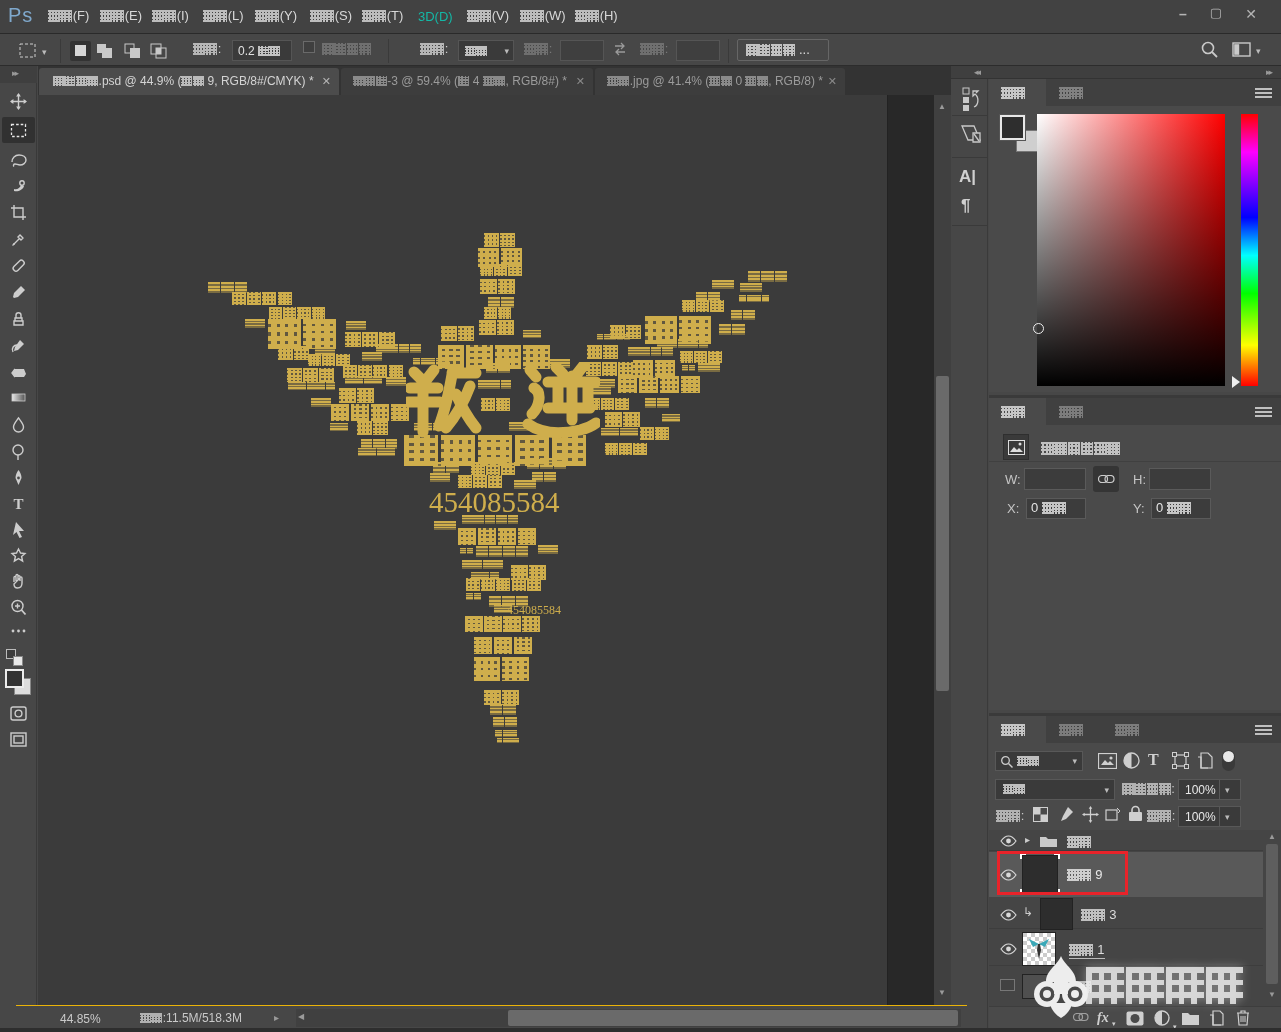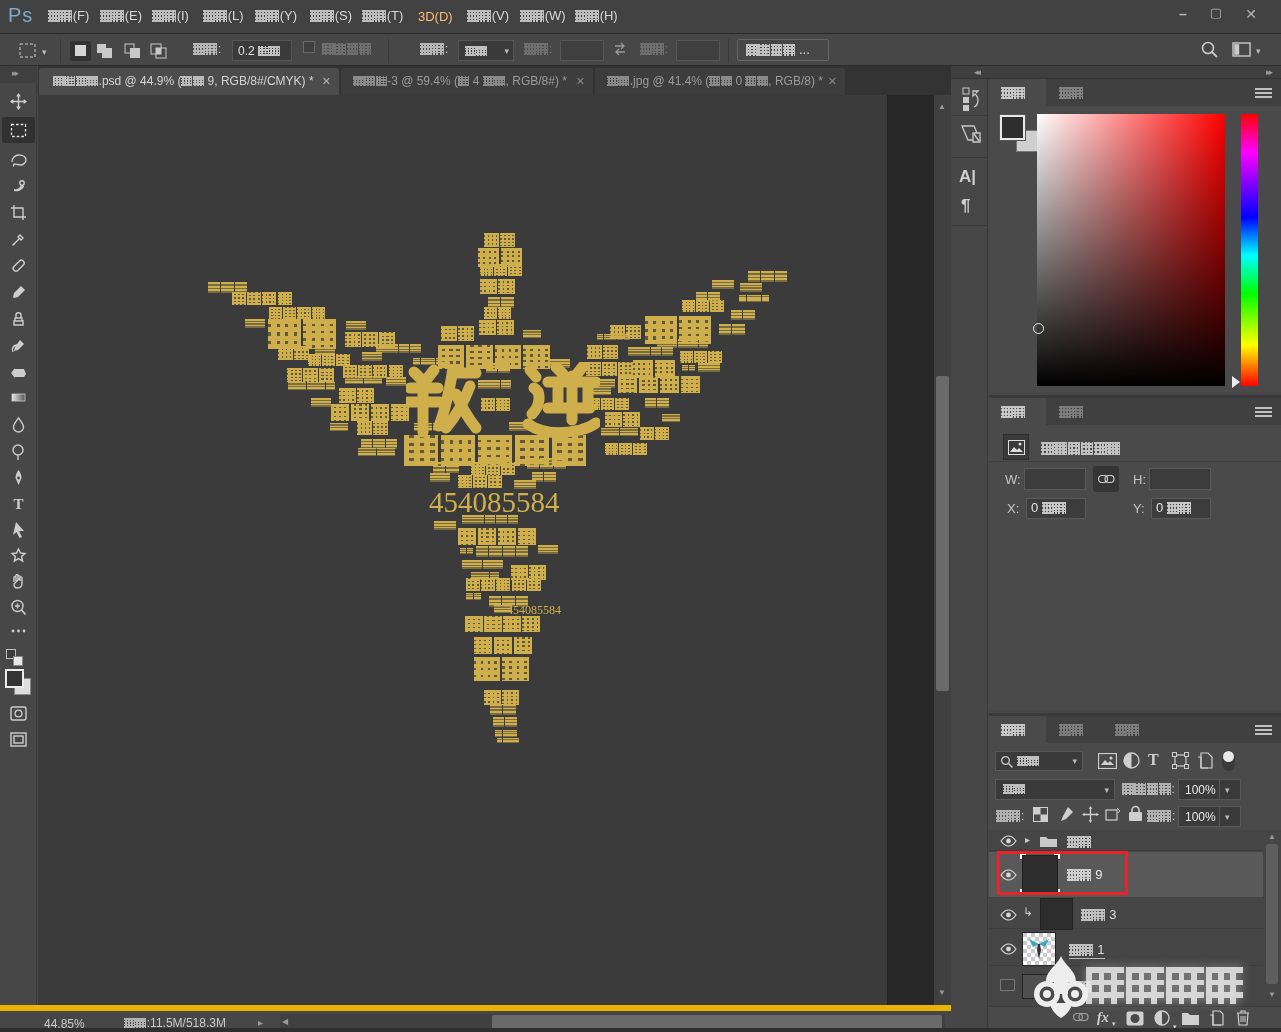--- a/index.html
+++ b/index.html
@@ -153,21 +153,21 @@
   </div>
 <div class="abs" style="left:0;top:0;width:1281px;height:34px;background:#424242;border-bottom:1px solid #2a2a2a">
     <div class="abs" style="left:8px;top:4px;font-size:20px;font-weight:normal;color:#7fa8cc;letter-spacing:1px">Ps</div>
     <div class="w" style="left:48px;top:9px;font-size:13px;color:#d8d8d8"><i class="h p2"></i><i class="h p3"></i>(F)</div>
     <div class="w" style="left:100px;top:9px;font-size:13px;color:#d8d8d8"><i class="h p2"></i><i class="h p3"></i>(E)</div>
     <div class="w" style="left:152px;top:9px;font-size:13px;color:#d8d8d8"><i class="h p2"></i><i class="h p3"></i>(I)</div>
     <div class="w" style="left:203px;top:9px;font-size:13px;color:#d8d8d8"><i class="h p2"></i><i class="h p3"></i>(L)</div>
     <div class="w" style="left:255px;top:9px;font-size:13px;color:#d8d8d8"><i class="h p2"></i><i class="h p3"></i>(Y)</div>
     <div class="w" style="left:310px;top:9px;font-size:13px;color:#d8d8d8"><i class="h p2"></i><i class="h p3"></i>(S)</div>
     <div class="w" style="left:362px;top:9px;font-size:13px;color:#d8d8d8"><i class="h p2"></i><i class="h p3"></i>(T)</div>
-    <div class="abs" style="left:418px;top:9px;font-size:13px;color:#fdba74">3D(D)</div>
+    <div class="abs" style="left:418px;top:9px;font-size:13px;color:#14b8a6">3D(D)</div>
     <div class="w" style="left:467px;top:9px;font-size:13px;color:#d8d8d8"><i class="h p2"></i><i class="h p3"></i>(V)</div>
     <div class="w" style="left:520px;top:9px;font-size:13px;color:#d8d8d8"><i class="h p2"></i><i class="h p3"></i>(W)</div>
     <div class="w" style="left:575px;top:9px;font-size:13px;color:#d8d8d8"><i class="h p2"></i><i class="h p3"></i>(H)</div>
     <div class="abs" style="left:1170px;top:6px;width:26px;height:18px;color:#b5b5b5;font-size:14px;text-align:center;font-weight:bold">–</div>
     <div class="abs" style="left:1203px;top:5px;width:26px;height:18px;color:#b5b5b5;font-size:13px;text-align:center">▢</div>
     <div class="abs" style="left:1236px;top:6px;width:30px;height:18px;color:#b5b5b5;font-size:14px;text-align:center">✕</div>
   </div>
 <div class="abs" style="left:0;top:35px;width:1281px;height:31px;background:#474747;border-bottom:1px solid #2c2c2c">
     <svg class="ic" style="left:18px;top:7px" width="22" height="18" viewBox="0 0 22 18">
       <rect x="2" y="2" width="15" height="13" fill="none" stroke="#cfcfcf" stroke-dasharray="3 2"></rect>
@@ -558,21 +558,21 @@
       <svg class="ic" style="left:220px;top:3px" width="15" height="16">
         <path d="M4 1h7l3 3v11H4z" fill="none" stroke="#cfcfcf" stroke-width="1.2"></path>
         <path d="M1 5h3v10h8" fill="none" stroke="#cfcfcf" stroke-width="1.2"></path>
       </svg>
       <svg class="ic" style="left:247px;top:3px" width="14" height="16">
         <path d="M1 3h12M5 3V1h4v2M2 3l1 12h8l1-12" fill="none" stroke="#cfcfcf" stroke-width="1.2"></path>
         <path d="M5 6v6M7 6v6M9 6v6" stroke="#cfcfcf"></path>
       </svg>
     </div>
   </div>
-<div class="abs" style="left:0;top:1005px;width:951px;height:28px;background:#474747;border-top:6px solid #eab308">
+<div class="abs" style="left:16px;top:1005px;width:951px;height:28px;background:#474747;border-top:1px solid #eab308">
     <div class="abs" style="left:44px;top:6px;font-size:12px;color:#c9c9c9">44.85%</div>
     <div class="w" style="left:124px;top:6px;font-size:12px;color:#c9c9c9"><i class="h p2"></i><i class="h p3"></i>:11.5M/518.3M</div>
     <div class="abs" style="left:258px;top:6px;color:#9a9a9a;font-size:10px">▸</div>
     <div class="abs" style="left:280px;top:3px;width:665px;height:18px;background:#404040">
       <div class="abs" style="left:2px;top:3px;color:#9a9a9a;font-size:8px">◀</div>
       <div class="abs" style="left:212px;top:1px;width:450px;height:16px;background:#6a6a6a;border-radius:2px"></div>
     </div>
   </div>
 <div class="abs" style="left:0;top:1028px;width:1281px;height:4px;background:#2e2e2e"></div>
 <div class="abs" style="left:997px;top:851px;width:131px;height:44px;border:3px solid #e8232a"></div>

